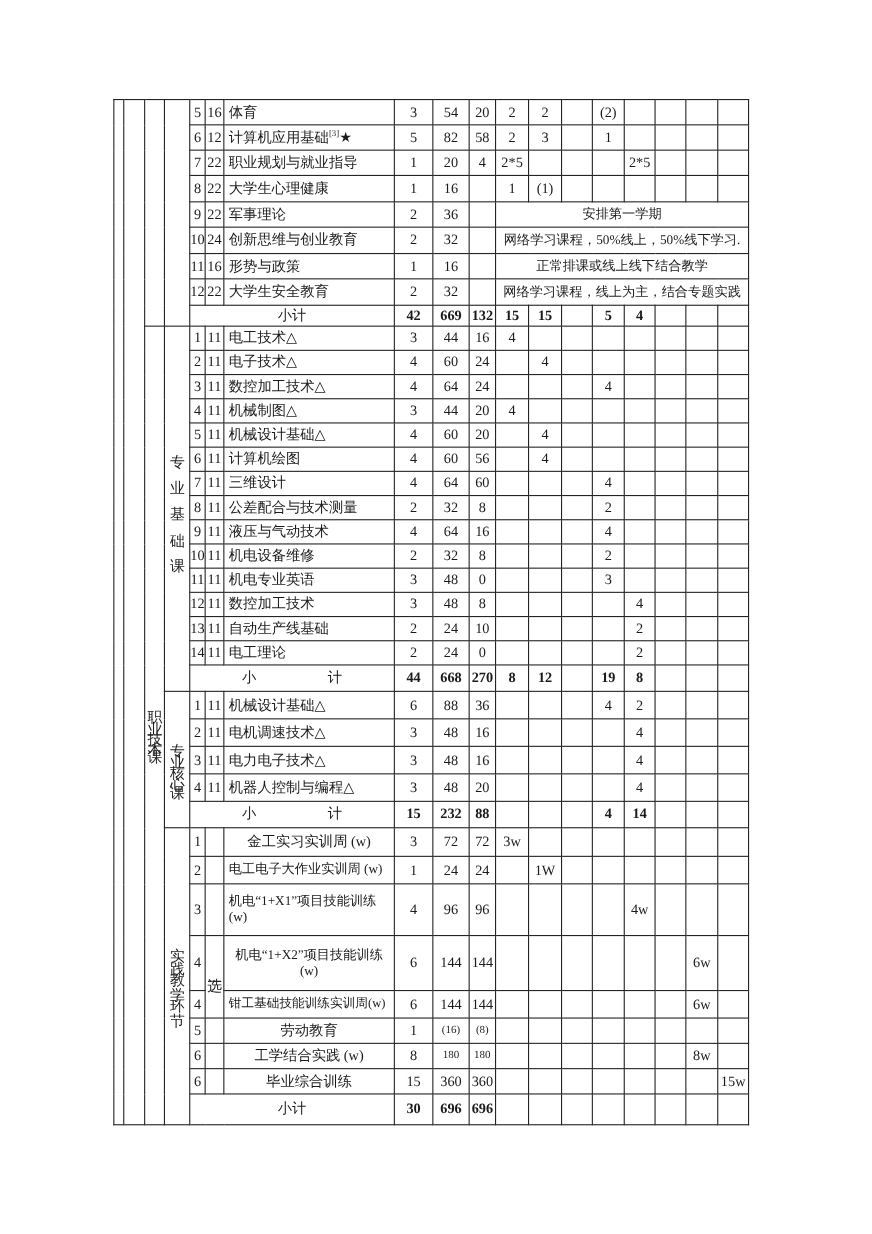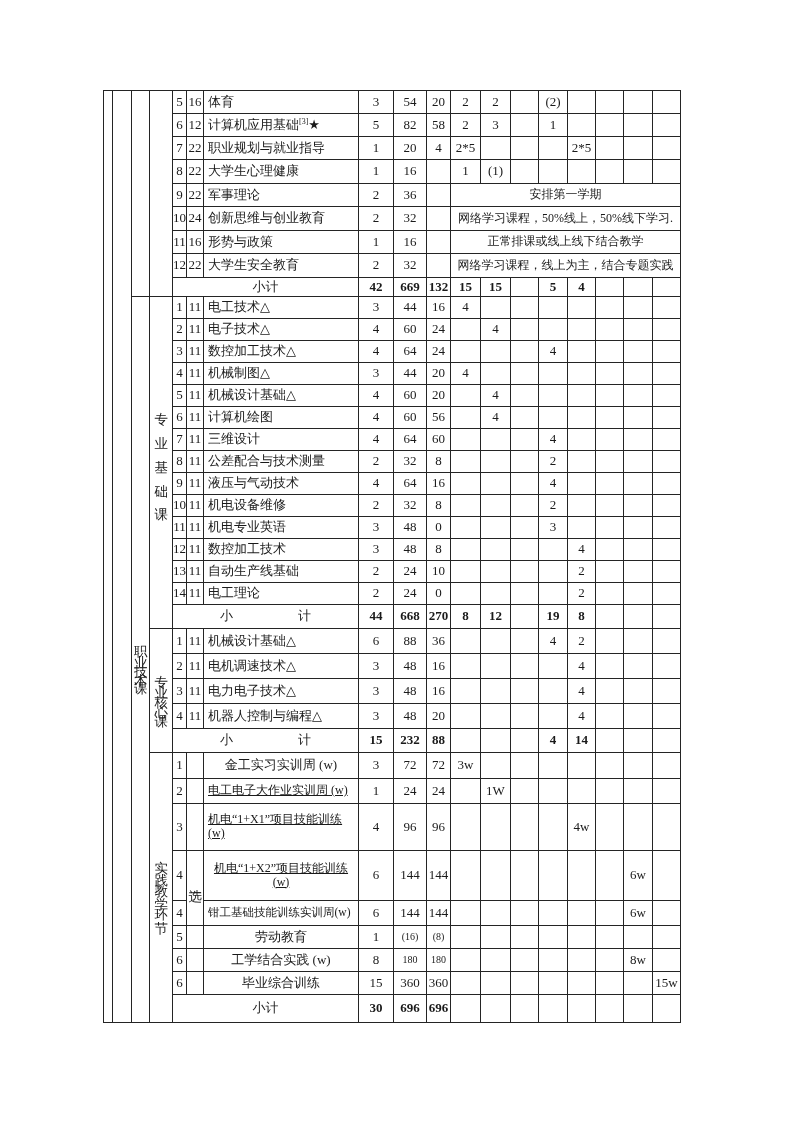--- a/index.html
+++ b/index.html
@@ -13,21 +13,21 @@
     border-collapse:collapse;table-layout:fixed;
     position:absolute;left:103px;top:90px;width:577px;height:932px;
   }
   td{
     border:1px solid #242424;text-align:center;vertical-align:middle;
     font-size:13px;line-height:1.15;padding:0;overflow:hidden;
     font-family:"Liberation Serif","DejaVu Serif",serif;
   }
   td.name{text-align:left;padding:1px 2px 1px 4px;}
   td.ctr{text-align:center;padding-left:2px;}
-  td.fs12{font-size:12px;text-decoration:underline;}
+  td.fs12{font-size:12px;}
   td.fs115{font-size:11.5px;}
   td.bold{font-weight:700;}
   td.smallh{font-size:10px;}
   td.span8{font-size:12px;white-space:nowrap;}
   td.vert{padding:0;}
   .v{
     writing-mode:vertical-rl;text-orientation:upright;
     display:inline-block;font-size:13.5px;
   }
   sup{font-size:8px;line-height:0;vertical-align:super;}

